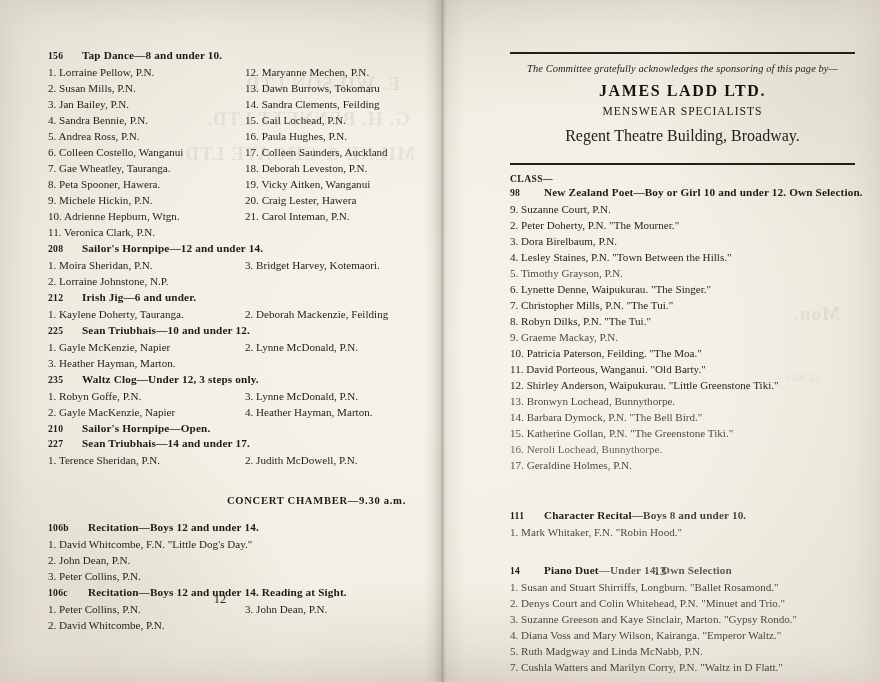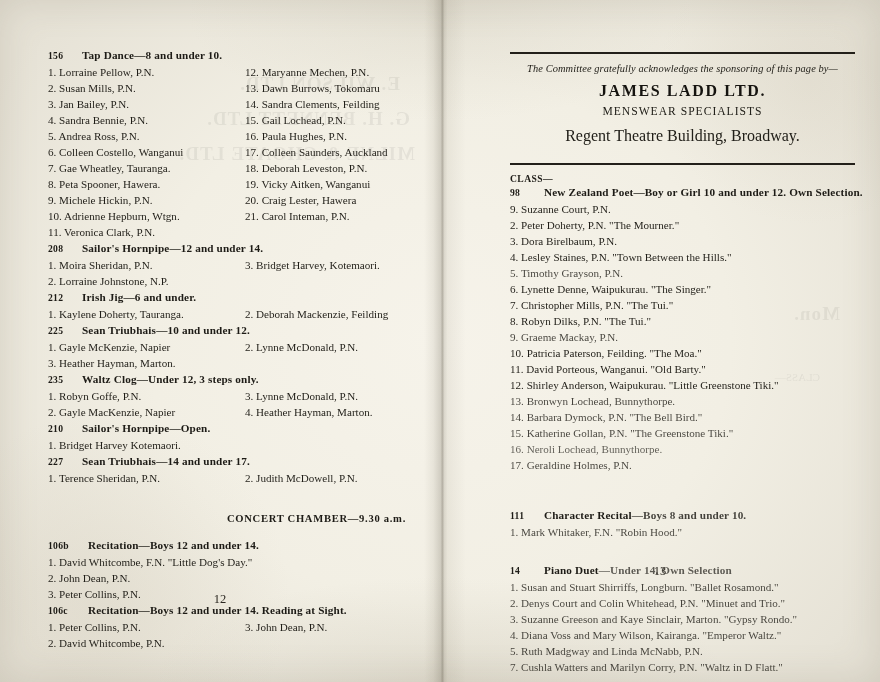--- a/index.html
+++ b/index.html
@@ -311,27 +311,20 @@
               <div class="ent">3. Lynne McDonald, P.N.</div>
               <div class="ent">4. Heather Hayman, Marton.</div>
             </div>
           </div>
         </div>
       </div>
 
       <div>
         <div class="class-head">
           <span class="class-no">210</span><span class="class-title">Sailor's Hornpipe</span><span class="class-rest">—Open.</span>
-        </div>
-        <div class="entries">
-          <div class="ent-row">
-            <div class="ent-col-full">
-              <div class="ent">1. Bridget Harvey Kotemaori.</div>
-            </div>
-          </div>
         </div>
       </div>
 
       <div>
         <div class="class-head">
           <span class="class-no">227</span><span class="class-title">Sean Triubhais</span><span class="class-rest">—14 and under 17.</span>
         </div>
         <div class="entries">
           <div class="ent-row">
             <div class="ent-col">

